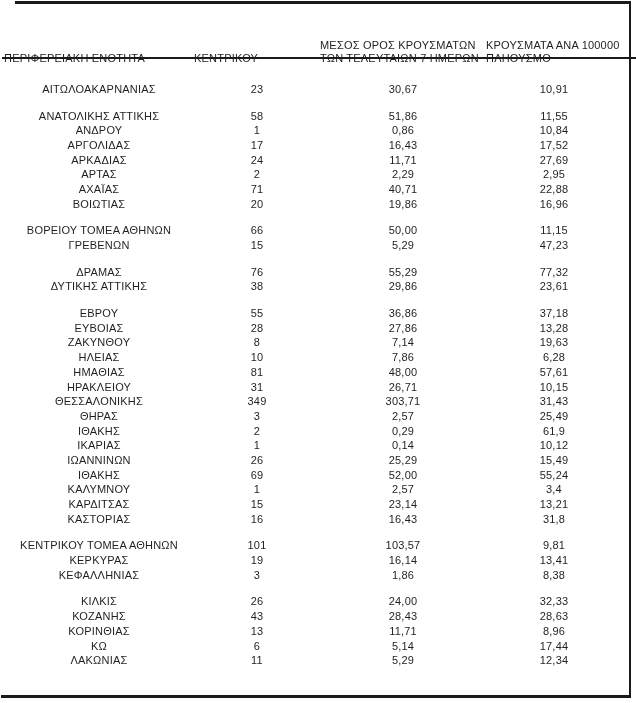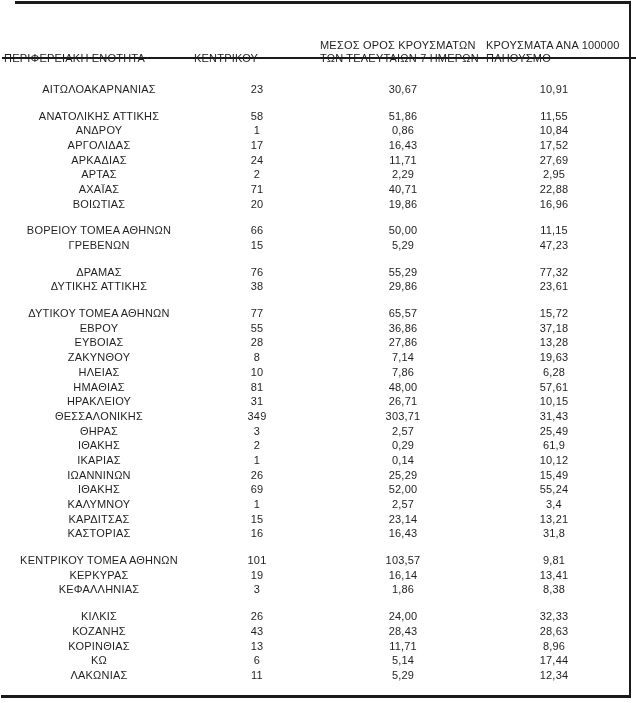--- a/index.html
+++ b/index.html
@@ -171,26 +171,20 @@
         <tr class="row">
           <td>ΔΥΤΙΚΗΣ ΑΤΤΙΚΗΣ</td>
           <td>38</td>
           <td>29,86</td>
           <td>23,61</td>
         </tr>
         <tr class="group-spacer">
           <td colspan="4"></td>
         </tr>
         <tr class="row">
-          <td>ΔΥΤΙΚΟΥ ΤΟΜΕΑ ΑΘΗΝΩΝ</td>
-          <td>77</td>
-          <td>65,57</td>
-          <td>15,72</td>
-        </tr>
-        <tr class="row">
           <td>ΕΒΡΟΥ</td>
           <td>55</td>
           <td>36,86</td>
           <td>37,18</td>
         </tr>
         <tr class="row">
           <td>ΕΥΒΟΙΑΣ</td>
           <td>28</td>
           <td>27,86</td>
           <td>13,28</td>

